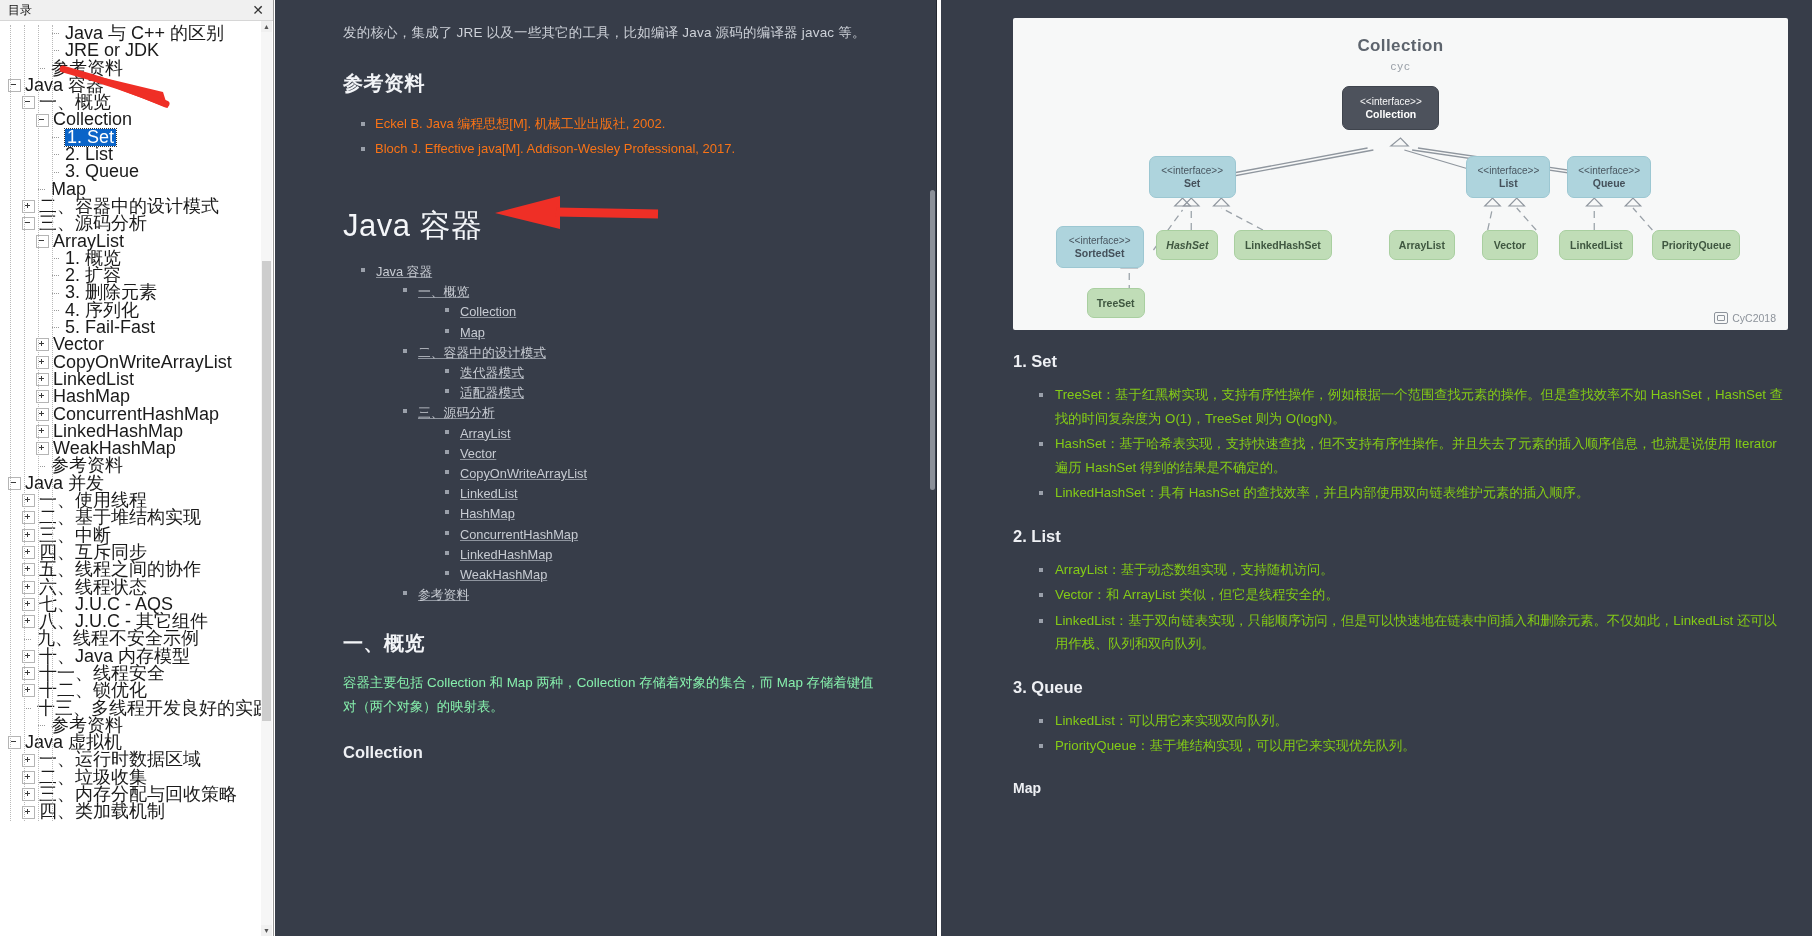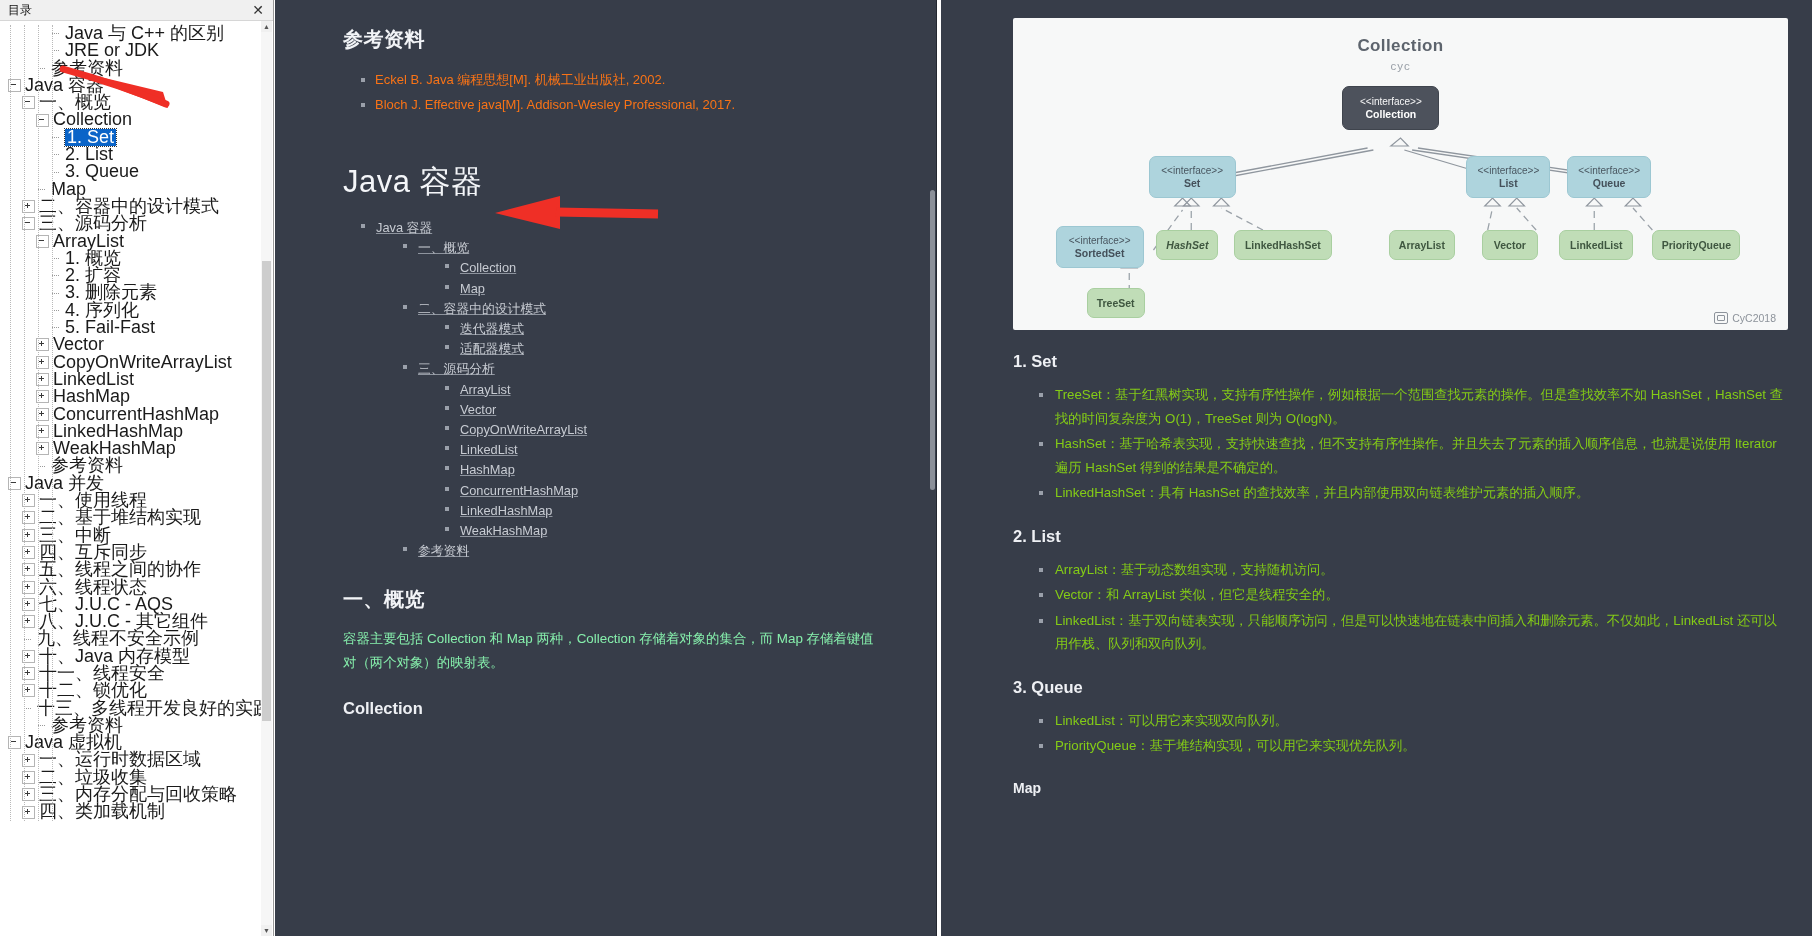--- a/index.html
+++ b/index.html
@@ -429,20 +429,21 @@
       <div class="toc-scroll">
         <div class="arr" style="top:0;">▲</div>
         <div class="thumb" style="top:240px;height:460px;"></div>
         <div class="arr" style="bottom:0;">▼</div>
       </div>
     </div>
   </div>
 
   <div class="mid-pane">
     <div class="mid-inner">
+      <div class="p-tail">发的核心，集成了 JRE 以及一些其它的工具，比如编译 Java 源码的编译器 javac 等。</div>
 
       <div class="h2">参考资料</div>
       <ul class="refs" id="mid-refs">
           <li>Eckel B. Java 编程思想[M]. 机械工业出版社, 2002.</li>
           <li>Bloch J. Effective java[M]. Addison-Wesley Professional, 2017.</li>
         </ul>
 
       <div class="h1-big">Java 容器</div>
 
       <div id="mid-toc">

